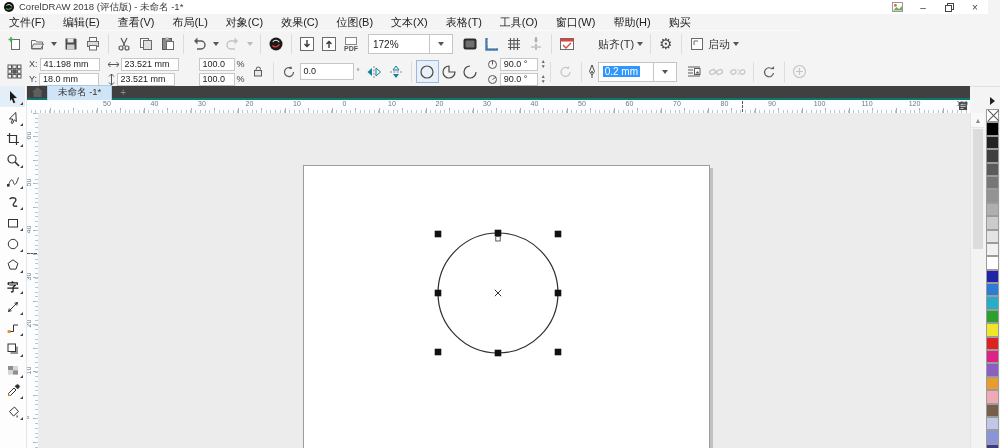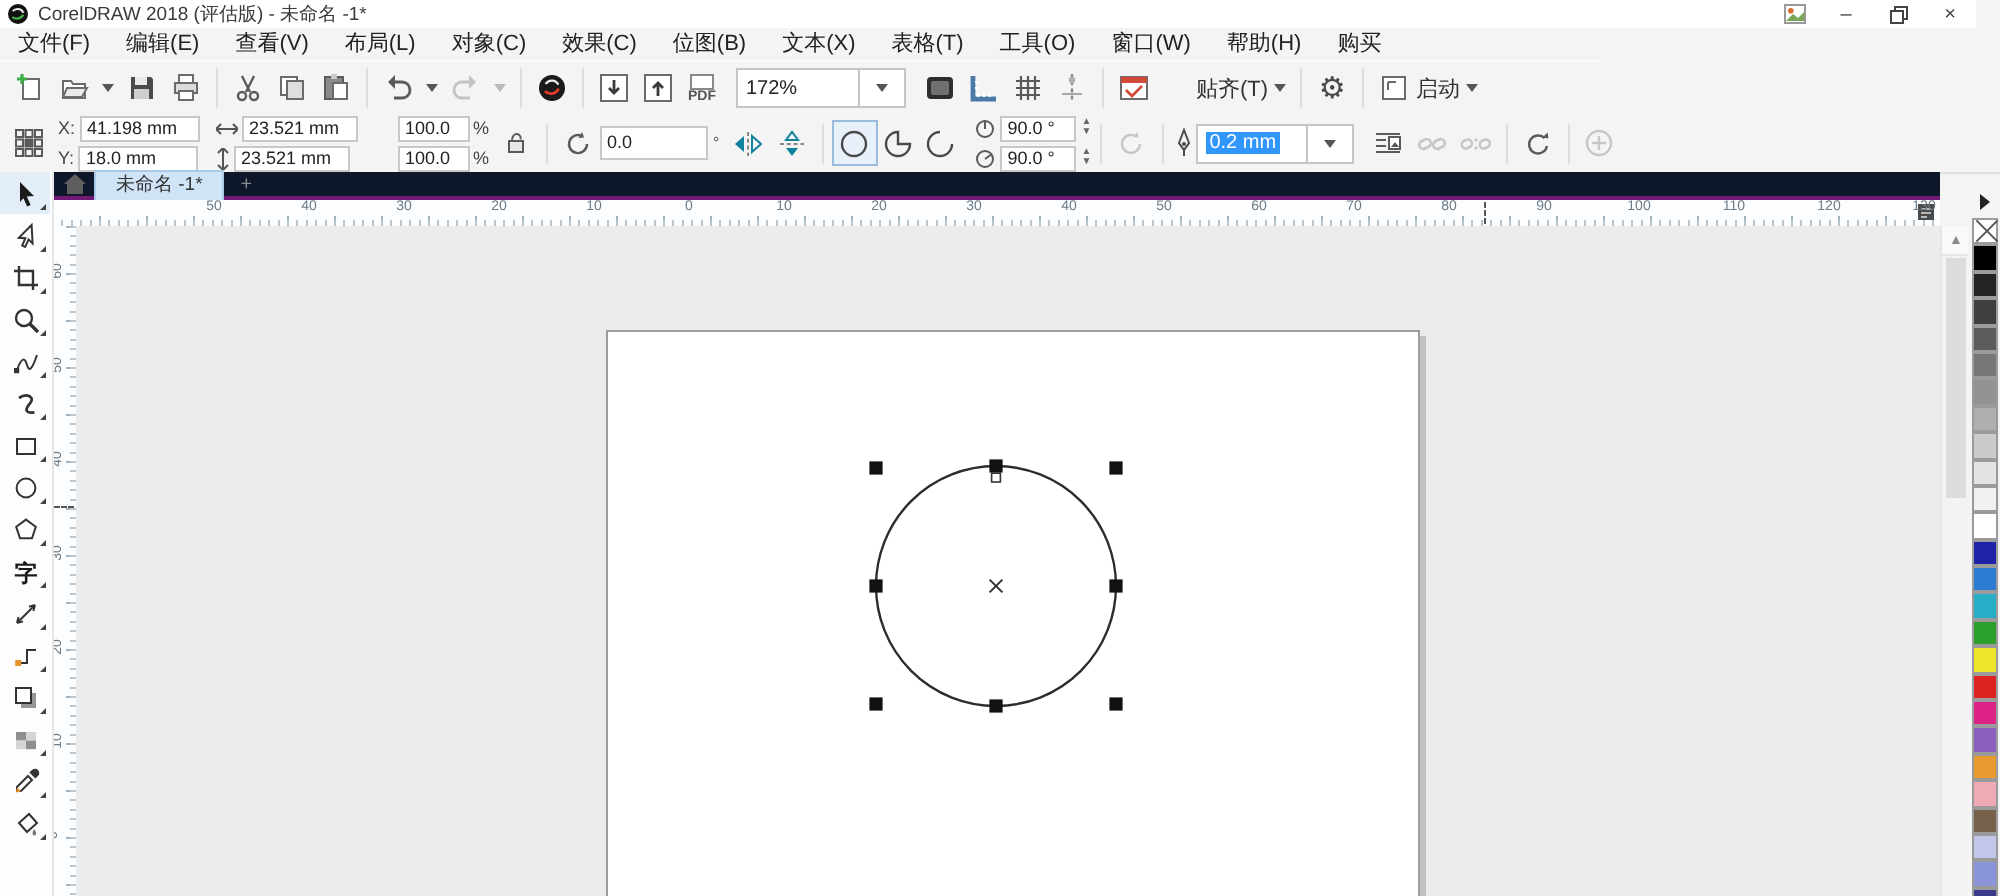--- a/index.html
+++ b/index.html
@@ -35,22 +35,22 @@
          padding:0 4px;font-size:10px;color:#222;}
   .field{background:#fff;border:1px solid #c8c8c8;height:11px;line-height:11px;font-size:9px;
          padding:0 3px;color:#222;display:inline-block;overflow:hidden;white-space:nowrap;}
   .stack{display:flex;flex-direction:column;gap:2px;justify-content:center;}
   .prow{display:flex;align-items:center;gap:2px;height:13px;font-size:9px;color:#444;}
   .spin{display:flex;flex-direction:column;font-size:5px;color:#666;line-height:5px;margin-left:1px;}
   .modebtn{width:21px;height:21px;display:flex;align-items:center;justify-content:center;flex:0 0 auto;}
   .modebtn.sel{border:1px solid #9abbdc;background:#e8f1fa;}
   .sel-text{background:#3297fd;color:#fff;padding:0 2px;}
   
-  #tabrow{left:26px;top:86px;width:944px;height:14px;background:#0f172a;display:flex;align-items:center;
-          font-size:9.5px;border-bottom:2px solid #701a75;box-sizing:border-box;}
+  #tabrow{left:26px;top:86px;width:944px;height:14px;background:#404040;display:flex;align-items:center;
+          font-size:9.5px;border-bottom:2px solid #0f766e;box-sizing:border-box;}
   #doc-tab{height:14px;background:#cfe5f7;border:1px solid #a9cbe8;border-bottom:none;display:flex;
            align-items:center;padding:0 10px;color:#333;margin-left:4px;}
   #tab-add{margin-left:8px;color:#8a8a8a;font-size:10px;}
   
   #hruler{left:26px;top:100px;width:944px;height:13px;background:#fcfdfe;border-bottom:1px solid #d8d8d8;
     background-image:repeating-linear-gradient(90deg,#b9c6cf 0 1px,transparent 1px 4.7px),
                      repeating-linear-gradient(90deg,#9fb2bd 0 1px,transparent 1px 23.5px);
     background-size:100% 3px,100% 5px;background-position:left bottom,left bottom;background-repeat:no-repeat;}
   .hlab{position:absolute;top:0px;font-size:7px;color:#6b7b87;transform:translateX(-50%);}
   #vruler{left:26px;top:113px;width:12px;height:335px;background:#fcfdfe;border-right:1px solid #d8d8d8;

